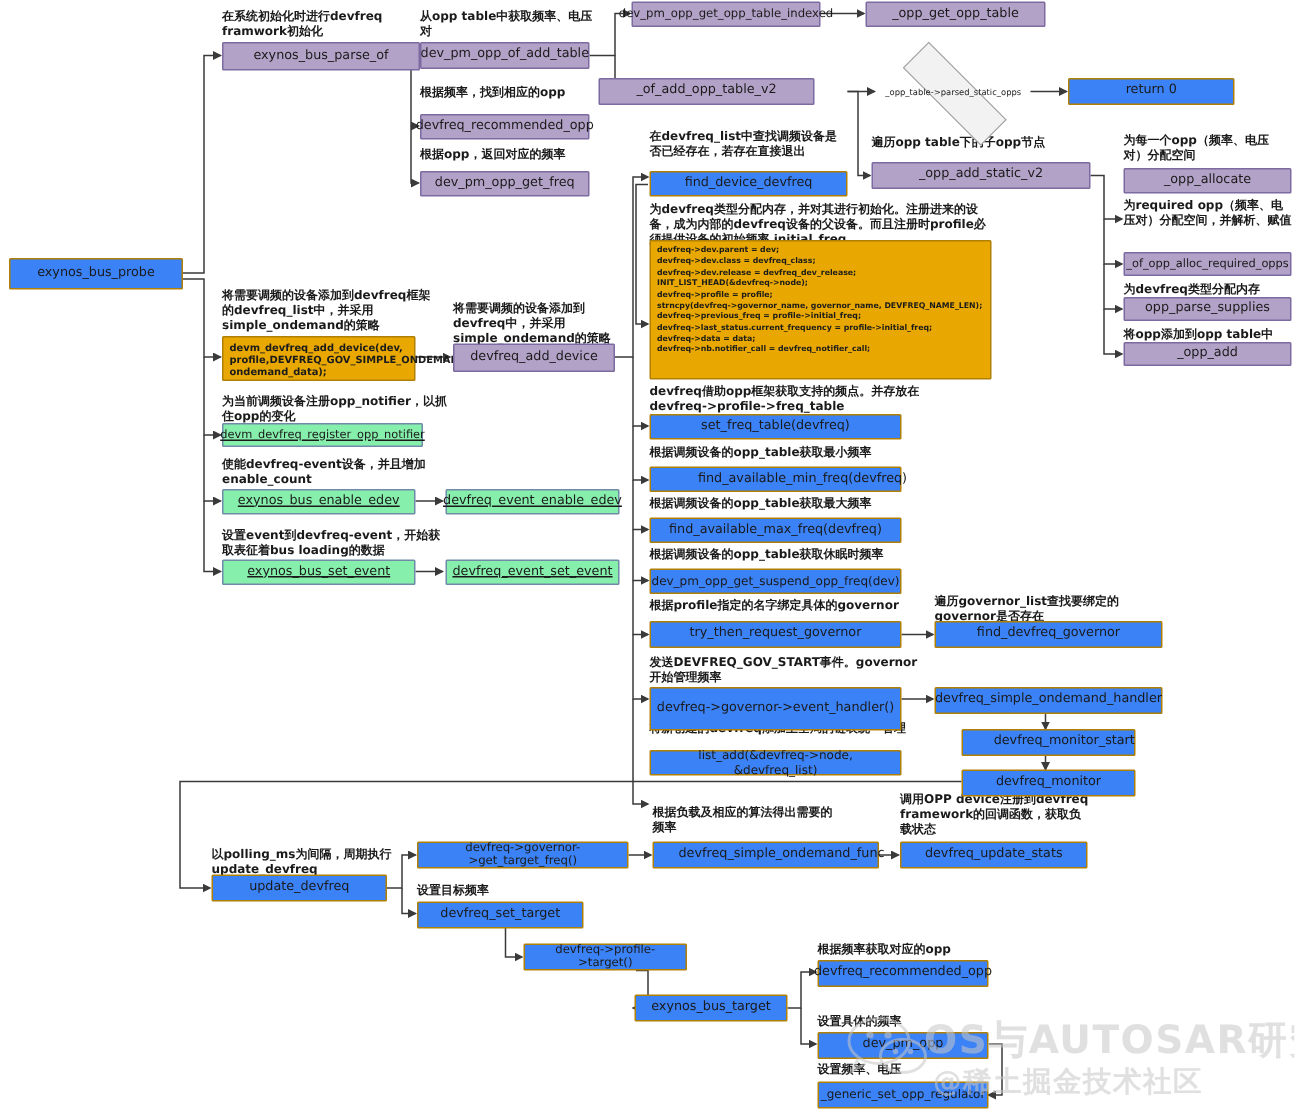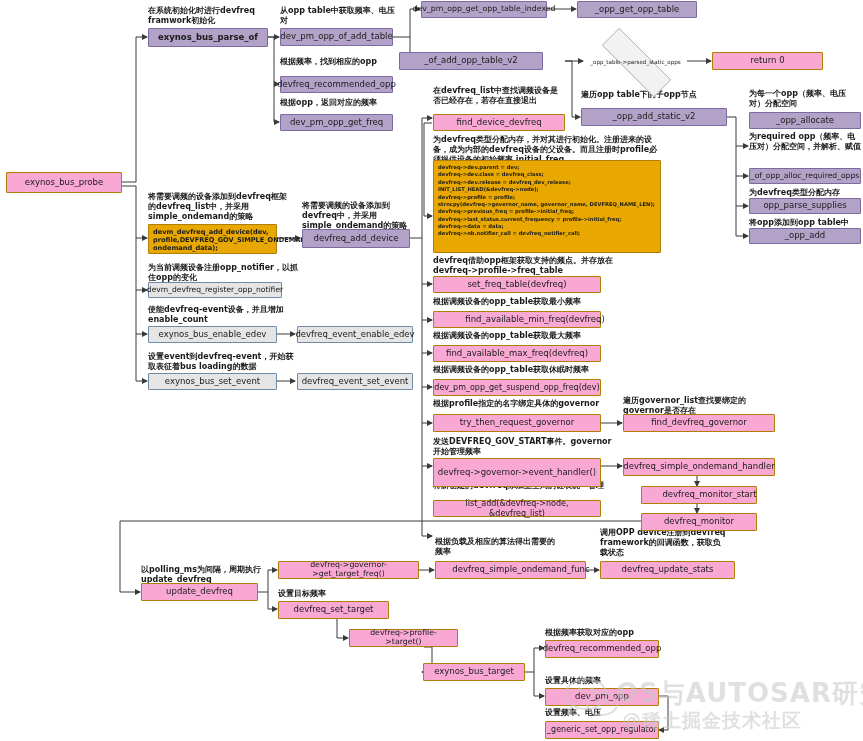--- a/index.html
+++ b/index.html
@@ -4,22 +4,22 @@
 <style>
   html,body{margin:0;padding:0;background:#ffffff;}
   body{font-family:"DejaVu Sans","Liberation Sans",sans-serif;}
   #canvas{position:relative;width:863px;height:741px;background:#fff;overflow:hidden;}
   svg.lines{position:absolute;left:0;top:0;width:863px;height:741px;pointer-events:none;}
 
   .node{position:absolute;box-sizing:border-box;display:flex;align-items:center;
         justify-content:center;text-align:center;font-size:8.5px;line-height:1.15;
         border:1px solid #8a6d0b;border-radius:1px;padding:1px 3px;z-index:3;}
   .node.purple{background:#b3a2c7;border-color:#7d6aa0;color:#1a1a1a;}
-  .node.blue{background:#e5e5e5;border-color:#6f8ba8;color:#1a1a1a;}
-  .node.orange{background:#f9a8d4;border-color:#b07f05;color:#1a1a1a;}
+  .node.blue{background:#86efac;border-color:#6f8ba8;color:#1a1a1a;text-decoration:underline;}
+  .node.orange{background:#3b82f6;border-color:#b07f05;color:#1a1a1a;}
 
   .node.codeblk{background:#e8a801;border-color:#b07f05;display:block;text-align:left;
                 font-size:5.2px;line-height:1.42;padding:3px 4px;font-weight:bold;color:#1b1b1b;}
   .node.codeblk div{white-space:nowrap;}
 
   .lbl{position:absolute;font-size:8px;line-height:1.28;color:#1a1a1a;z-index:2;
        font-weight:bold;letter-spacing:0;}
 
   .diamond{position:absolute;z-index:3;display:flex;align-items:center;justify-content:center;}
   .diamond .dshape{position:absolute;left:0;top:0;width:100%;height:100%;
@@ -123,21 +123,21 @@
 
       <path d="M534,672 L534,696 L544,696"></path>
 
       <path d="M659,696 L668,696 L668,730 L659,730"></path>
     </g>
   </svg>
 
   <div class="node orange" style="left:6px;top:172px;width:116px;height:21px;">exynos_bus_probe</div>
 
   <div class="lbl" style="left:148px;top:6px;width:120px;">在系统初始化时进行devfreq framwork初始化</div>
-  <div class="node purple" style="left:148px;top:28px;width:120px;height:19px;font-weight:bold;">exynos_bus_parse_of</div>
+  <div class="node purple" style="left:148px;top:28px;width:132px;height:19px;">exynos_bus_parse_of</div>
 
   <div class="lbl" style="left:148px;top:192px;width:140px;">将需要调频的设备添加到devfreq框架的devfreq_list中，并采用simple_ondemand的策略</div>
   <div class="node codeblk" style="left:148px;top:224px;width:129px;height:30px;font-size:6.6px;line-height:1.25;font-weight:bold;">devm_devfreq_add_device(dev, profile,DEVFREQ_GOV_SIMPLE_ONDEMAND, ondemand_data);</div>
 
   <div class="lbl" style="left:148px;top:263px;width:150px;">为当前调频设备注册opp_notifier，以抓住opp的变化</div>
   <div class="node blue" style="left:148px;top:282px;width:134px;height:16px;font-size:7.6px;">devm_devfreq_register_opp_notifier</div>
 
   <div class="lbl" style="left:148px;top:305px;width:150px;">使能devfreq-event设备，并且增加enable_count</div>
   <div class="node blue" style="left:148px;top:326px;width:129px;height:17px;">exynos_bus_enable_edev</div>
 
@@ -234,21 +234,21 @@
 
   <div class="lbl" style="left:141px;top:565px;width:130px;">以polling_ms为间隔，周期执行update_devfreq</div>
   <div class="node orange" style="left:141px;top:583px;width:117px;height:18px;">update_devfreq</div>
 
   <div class="node orange" style="left:278px;top:561px;width:141px;height:18px;font-size:7.8px;">devfreq-&gt;governor-&gt;get_target_freq()</div>
 
   <div class="lbl" style="left:435px;top:537px;width:120px;">根据负载及相应的算法得出需要的频率</div>
   <div class="node orange" style="left:435px;top:561px;width:151px;height:18px;padding-left:24px;">devfreq_simple_ondemand_func</div>
 
   <div class="lbl" style="left:600px;top:528px;width:128px;">调用OPP device注册到devfreq framework的回调函数，获取负载状态</div>
-  <div class="node orange" style="left:600px;top:561px;width:135px;height:18px;text-align:right;">devfreq_update_stats</div>
+  <div class="node orange" style="left:600px;top:561px;width:125px;height:18px;text-align:right;">devfreq_update_stats</div>
 
   <div class="lbl" style="left:278px;top:589px;width:130px;">设置目标频率</div>
   <div class="node orange" style="left:278px;top:601px;width:111px;height:18px;">devfreq_set_target</div>
 
   <div class="node orange" style="left:349px;top:629px;width:109px;height:18px;font-size:7.8px;">devfreq-&gt;profile-&gt;target()</div>
 
   <div class="node orange" style="left:423px;top:663px;width:102px;height:18px;">exynos_bus_target</div>
 
   <div class="lbl" style="left:545px;top:628px;width:140px;">根据频率获取对应的opp</div>
   <div class="node orange" style="left:545px;top:640px;width:114px;height:18px;">devfreq_recommended_opp</div>

